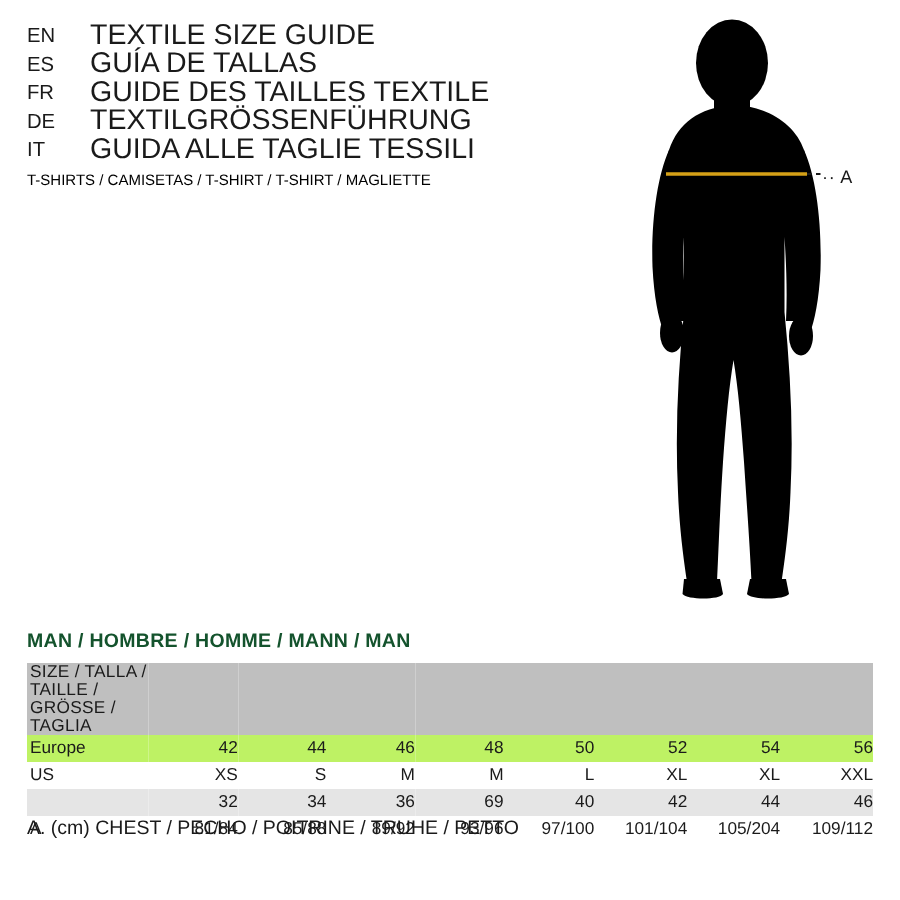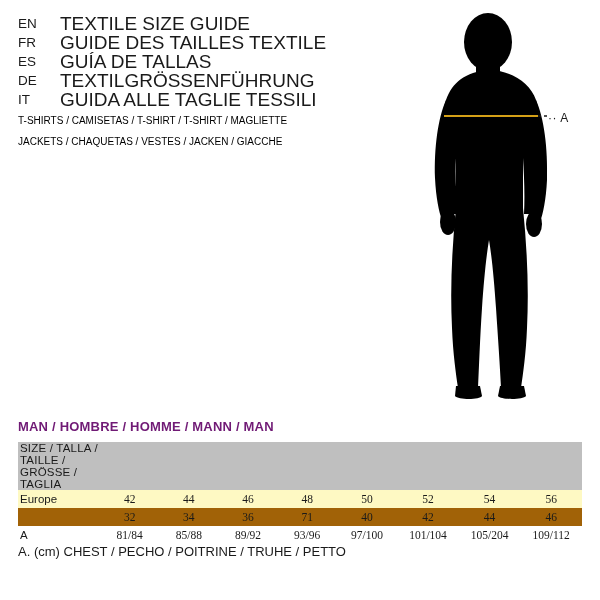--- a/index.html
+++ b/index.html
@@ -83,21 +83,21 @@
   }
 
   
   .table-title {
     position: absolute;
     top: 419px;
     left: 18px;
     font-size: 13px;
     font-weight: bold;
     letter-spacing: 0.2px;
-    color: #701a75;
+    color: #14532d;
     white-space: nowrap;
   }
   table.size-table {
     position: absolute;
     top: 442px;
     left: 18px;
     width: 564px;
     border-collapse: collapse;
     font-size: 11.5px;
     color: #1a1a1a;
@@ -111,38 +111,37 @@
     vertical-align: middle;
   }
   table.size-table th:first-child,
   table.size-table td:first-child {
     width: 88px;
     padding-left: 2px;
   }
   table.size-table td.val,
   table.size-table th.val {
     width: 68px;
-    text-align: center;
-    font-family: Liberation Serif, serif;
+    text-align: right;
   }
   tr.header-row {
     background: #bfbfbf;
   }
   tr.header-row th {
     font-size: 11.5px;
     letter-spacing: 0.2px;
   }
   tr.shaded {
-    background: #fef9c3;
+    background: #bef264;
   }
   tr.plain {
     background: #ffffff;
   }
   tr.shaded-light {
-    background: #a16207;
+    background: #e5e5e5;
   }
 
   .footnote {
     position: absolute;
     top: 544px;
     left: 18px;
     font-size: 13px;
     color: #1a1a1a;
     white-space: nowrap;
   }
@@ -151,40 +150,39 @@
 <body>
 
 <div class="page">
 
   <div class="lang-block">
     <div class="lang-row">
       <span class="lang-code">EN</span>
       <span class="lang-text">TEXTILE SIZE GUIDE</span>
     </div>
     <div class="lang-row">
+      <span class="lang-code">ES</span>
+      <span class="lang-text">GUÍA DE TALLAS</span>
+    </div>
+    <div class="lang-row">
       <span class="lang-code">FR</span>
       <span class="lang-text">GUIDE DES TAILLES TEXTILE</span>
     </div>
     <div class="lang-row">
-      <span class="lang-code">ES</span>
-      <span class="lang-text">GUÍA DE TALLAS</span>
-    </div>
-    <div class="lang-row">
       <span class="lang-code">DE</span>
       <span class="lang-text">TEXTILGRÖSSENFÜHRUNG</span>
     </div>
     <div class="lang-row">
       <span class="lang-code">IT</span>
       <span class="lang-text">GUIDA ALLE TAGLIE TESSILI</span>
     </div>
   </div>
 
   <div class="category-block">
     <div class="category-line">T-SHIRTS / CAMISETAS / T-SHIRT / T-SHIRT / MAGLIETTE</div>
-    <div class="category-line">JACKETS / CHAQUETAS / VESTES / JACKEN / GIACCHE</div>
   </div>
 
   <div class="figure-wrap">
     <svg class="figure-svg" width="200" height="400" viewBox="0 0 200 400">
 
       <ellipse cx="88" cy="34" rx="24" ry="29" fill="#000000"></ellipse>
 
       <rect x="76" y="56" width="24" height="14" fill="#000000"></rect>
 
       <path d="M88 62
@@ -249,26 +247,37 @@
         <td>Europe</td>
         <td class="val">42</td>
         <td class="val">44</td>
         <td class="val">46</td>
         <td class="val">48</td>
         <td class="val">50</td>
         <td class="val">52</td>
         <td class="val">54</td>
         <td class="val">56</td>
       </tr>
+      <tr class="plain">
+        <td>US</td>
+        <td class="val">XS</td>
+        <td class="val">S</td>
+        <td class="val">M</td>
+        <td class="val">M</td>
+        <td class="val">L</td>
+        <td class="val">XL</td>
+        <td class="val">XL</td>
+        <td class="val">XXL</td>
+      </tr>
       <tr class="shaded-light">
         <td></td>
         <td class="val">32</td>
         <td class="val">34</td>
         <td class="val">36</td>
-        <td class="val">71</td>
+        <td class="val">69</td>
         <td class="val">40</td>
         <td class="val">42</td>
         <td class="val">44</td>
         <td class="val">46</td>
       </tr>
       <tr class="plain">
         <td>A</td>
         <td class="val">81/84</td>
         <td class="val">85/88</td>
         <td class="val">89/92</td>

